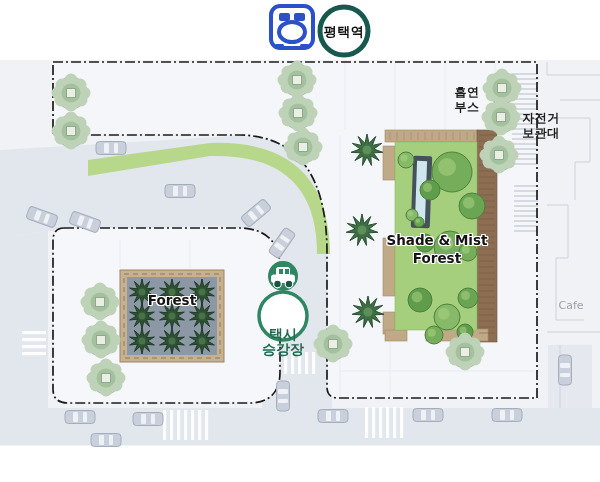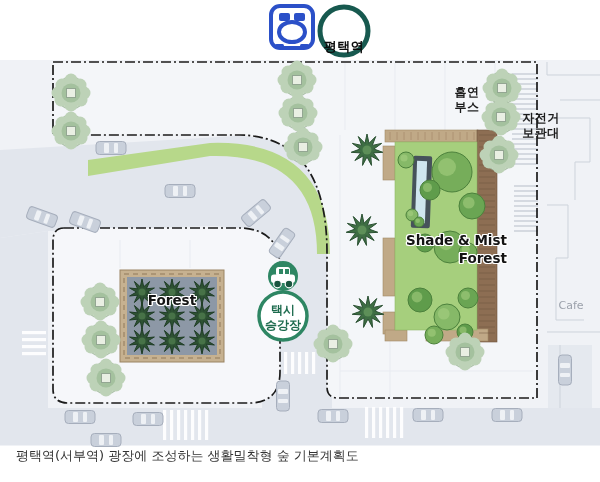--- a/index.html
+++ b/index.html
@@ -5,23 +5,23 @@
   html,body{margin:0;padding:0;background:#fff;}
   .stage{position:relative;width:600px;height:482px;background:#ffffff;overflow:hidden;
          font-family:"DejaVu Sans","Liberation Sans",sans-serif;}
   .lbl{position:absolute;text-align:center;color:#1c1c1c;}
   .lbl div{white-space:nowrap;}
   .outline{color:#141414;font-weight:700;
     text-shadow:-1.2px 0 #fff,1.2px 0 #fff,0 -1.2px #fff,0 1.2px #fff,
                 -1px -1px #fff,1px 1px #fff,-1px 1px #fff,1px -1px #fff;}
   .small-k{font-size:12px;font-weight:600;line-height:15px;letter-spacing:.5px;}
   .cafe{font-size:11px;color:#9ba1ab;font-weight:400;}
-  .badge-txt{font-size:13px;font-weight:800;color:#0c0c0c;letter-spacing:.5px;margin-top:15px;}
-  .taxi-txt{font-size:12px;font-weight:800;color:#1d6b4e;line-height:14.5px;}
-  .bigmark{font-size:13.5px;line-height:18px;text-align:right;}
+  .badge-txt{font-size:13px;font-weight:800;color:#0c0c0c;letter-spacing:.5px;}
+  .taxi-txt{font-size:14px;font-weight:800;color:#1d6b4e;line-height:14.5px;margin-top:24px;}
+  .bigmark{font-size:13.5px;line-height:18px;}
   .fp{font-size:13.5px;line-height:23px;}
   .caption{position:absolute;left:16px;top:447px;font-size:13px;font-weight:500;color:#333;}
   svg{position:absolute;left:0;top:0;}
 </style>
 </head>
 <body>
 
 <div class="stage">
 
   <svg id="plan" width="600" height="482" viewBox="0 0 600 482">
@@ -599,14 +599,13 @@
 
   <div class="lbl outline bigmark" style="left:367px;top:231px;width:140px;">
     <div>Shade &amp; Mist</div>
     <div>Forest</div>
   </div>
 
   <div class="lbl outline fp" style="left:122px;top:289px;width:100px;">
     <div>Forest</div>
   </div>
 
-  <div class="caption">평택역(서부역) 광장에 조성하는 생활밀착형 숲 기본계획도</div>
 </div>
 
 </body></html>

